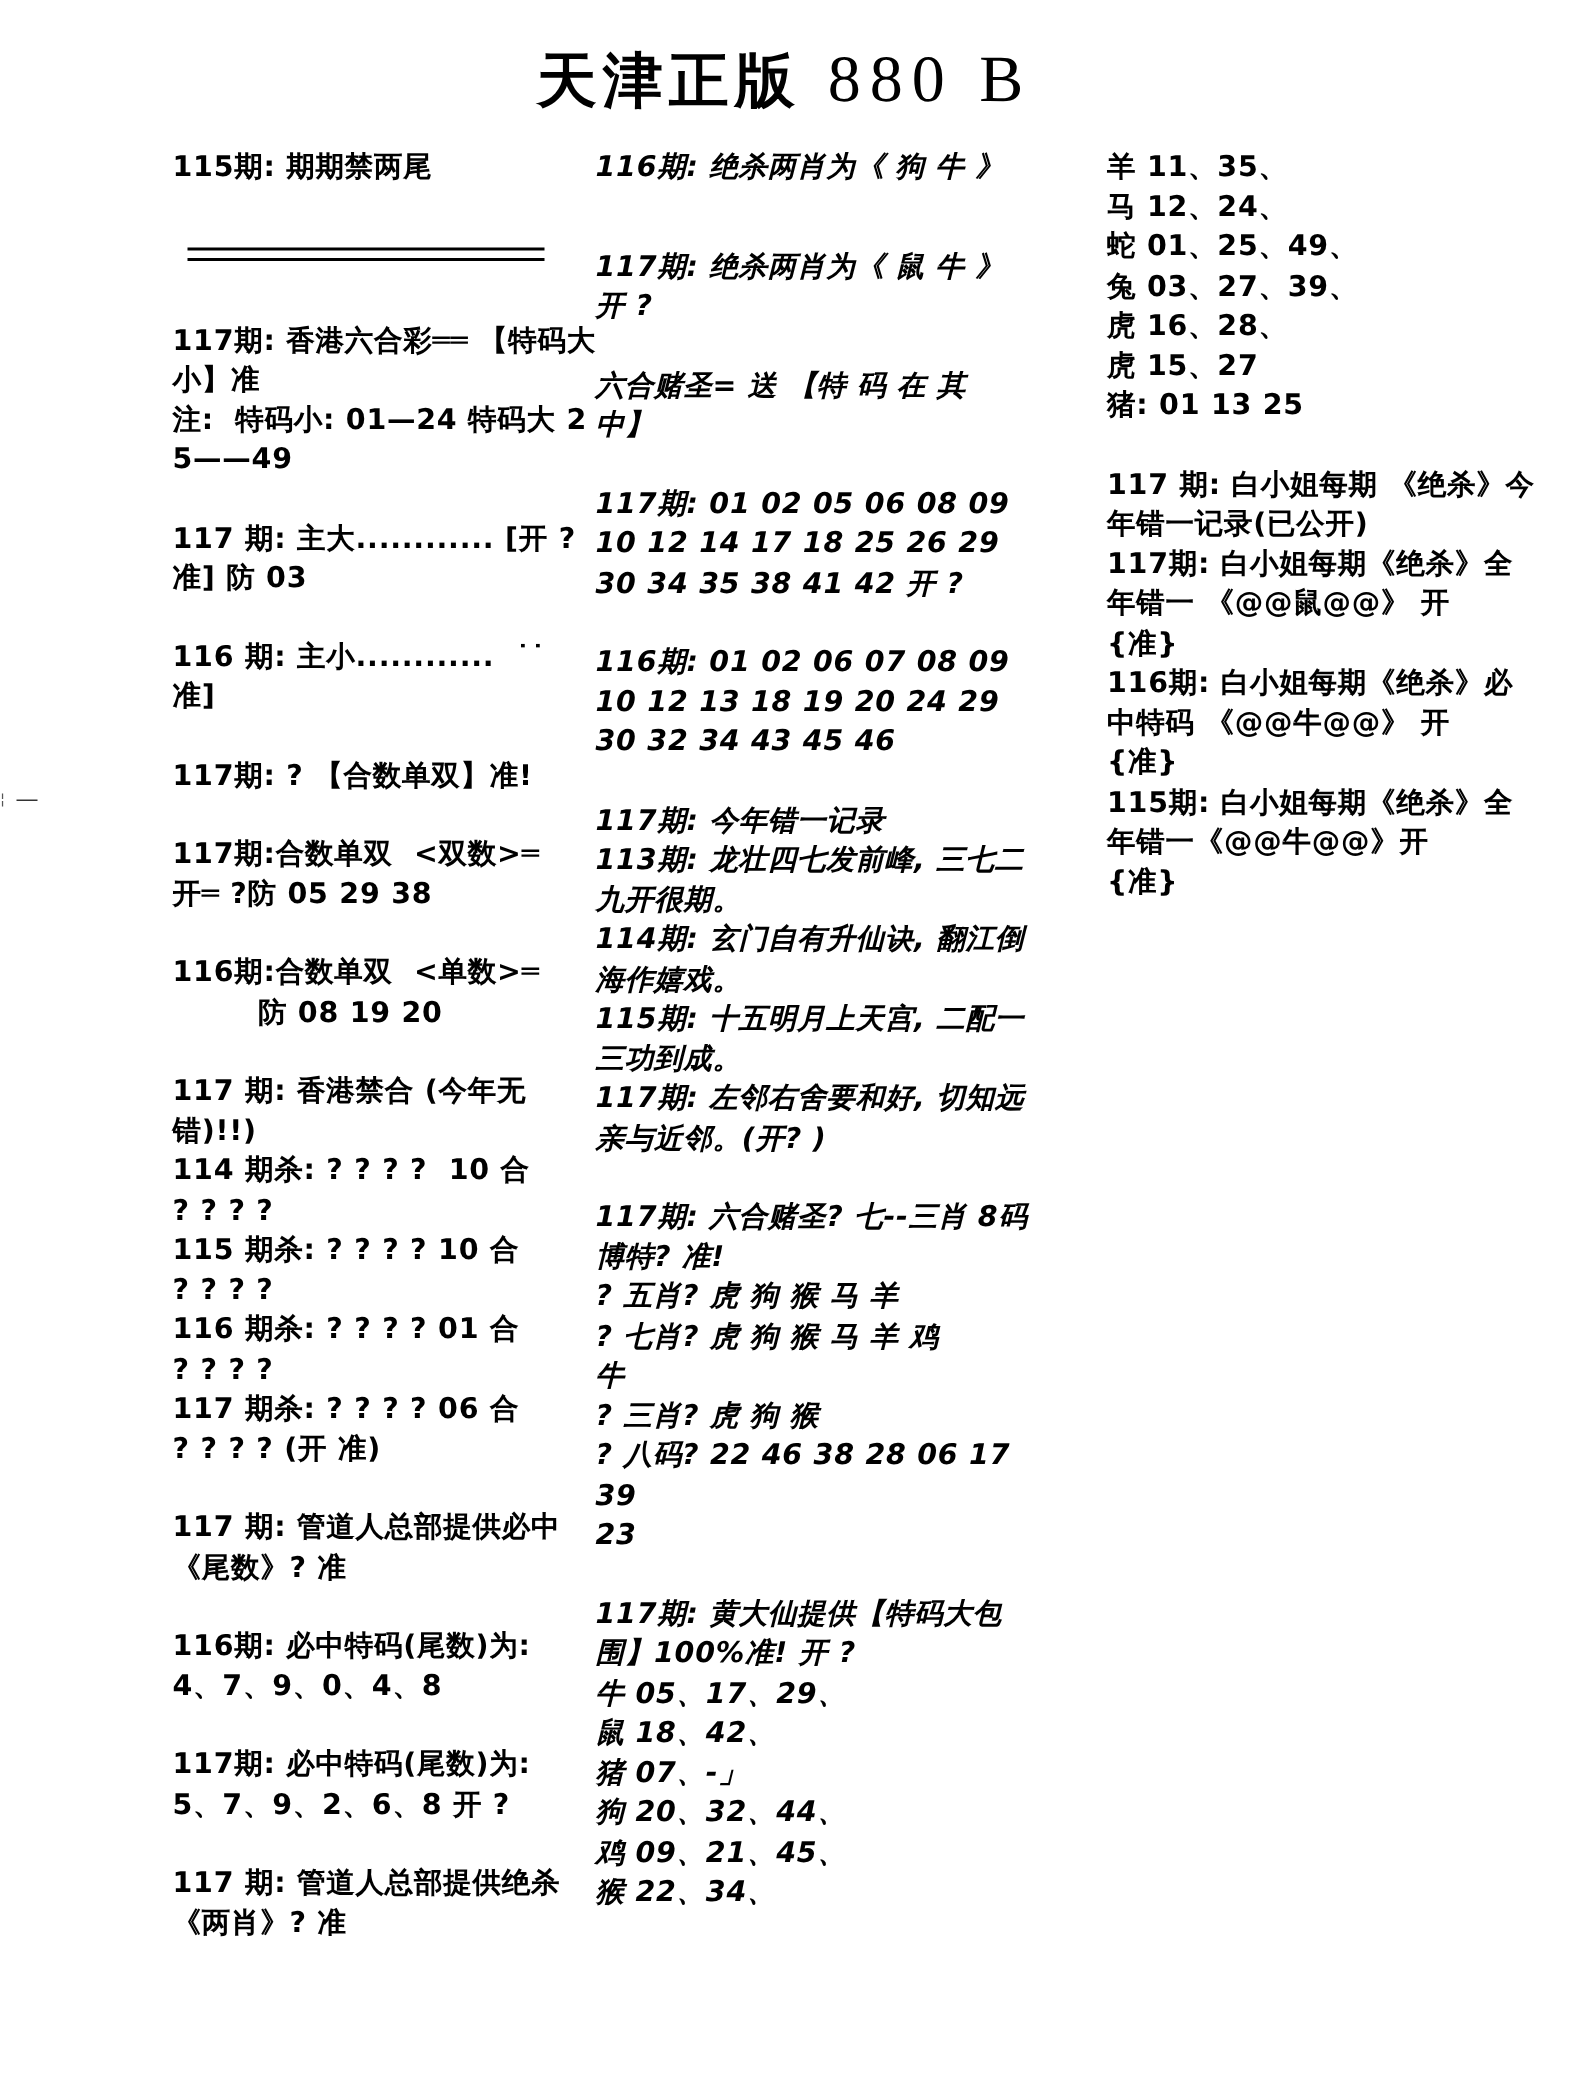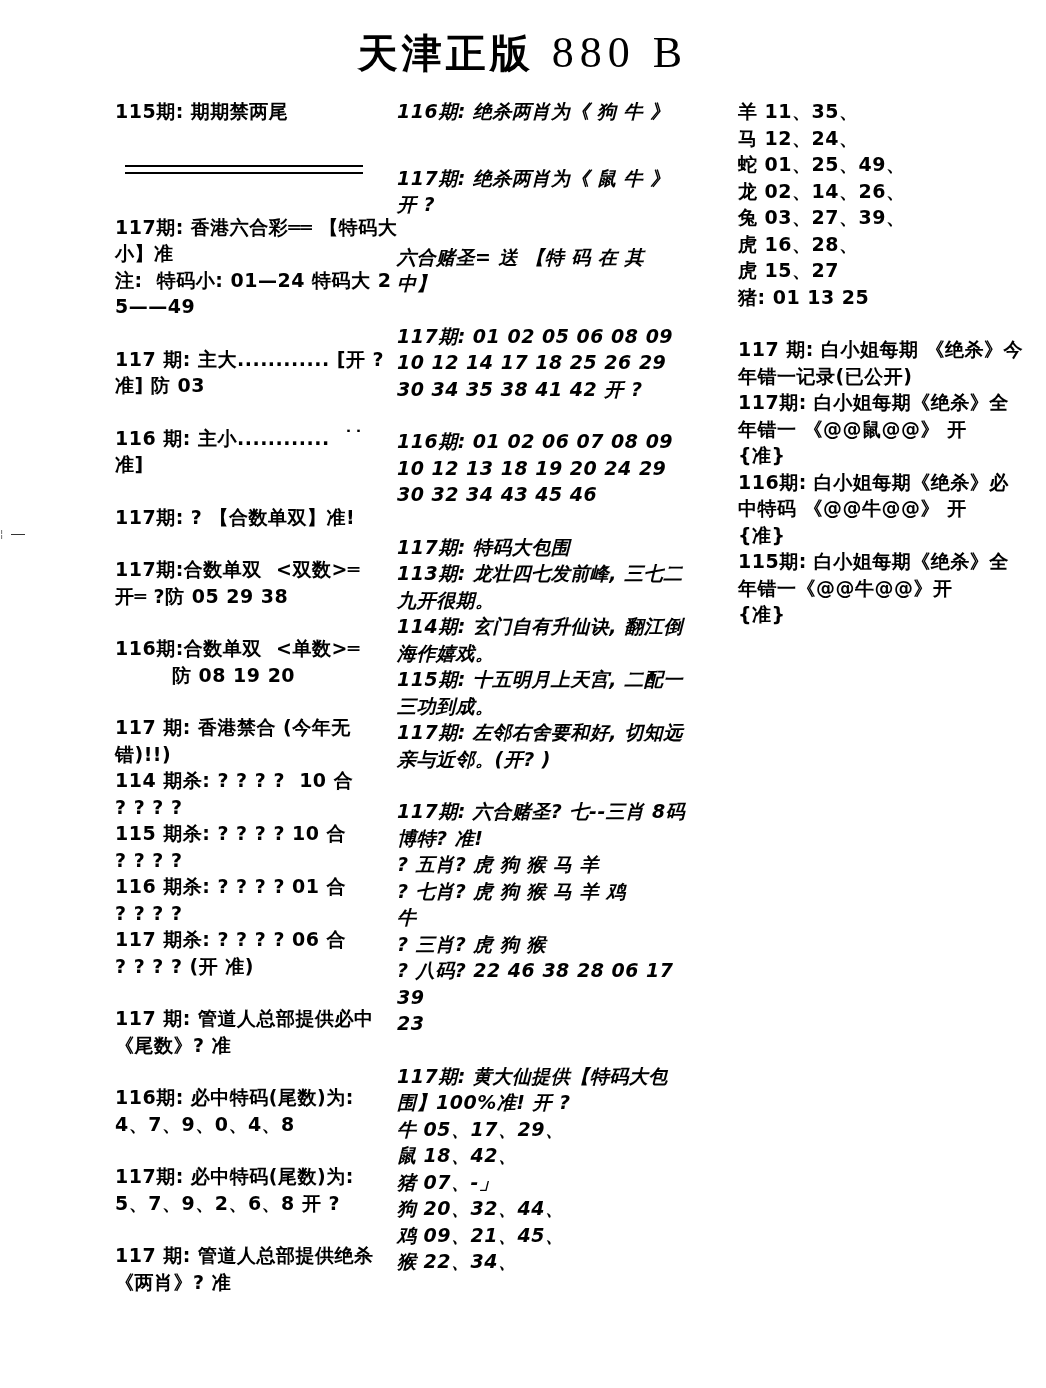--- a/index.html
+++ b/index.html
@@ -87,21 +87,21 @@
     <div class="line">117期: 绝杀两肖为《 鼠 牛 》
 开 ?</div>
     <div class="gap"></div>
     <div class="line">六合赌圣= 送 【特 码 在 其
 中】</div>
     <div class="gap"></div>
     <div class="line">117期: 01 02 05 06 08 09 10 12 14 17 18 25 26 29 30 34 35 38 41 42 开 ?</div>
     <div class="gap"></div>
     <div class="line">116期: 01 02 06 07 08 09 10 12 13 18 19 20 24 29 30 32 34 43 45 46</div>
     <div class="gap"></div>
-    <div class="line">117期: 特码大包围</div>
+    <div class="line">117期: 今年错一记录</div>
     <div class="line">113期: 龙壮四七发前峰, 三七二九开很期。</div>
     <div class="line">114期: 玄门自有升仙诀, 翻江倒海作嬉戏。</div>
     <div class="line">115期: 十五明月上天宫, 二配一三功到成。</div>
     <div class="line">117期: 左邻右舍要和好, 切知远亲与近邻。(开? )</div>
     <div class="gap"></div>
     <div class="line">117期: 六合赌圣? 七--三肖 8码博特? 准!</div>
     <div class="line">? 五肖? 虎 狗 猴 马 羊</div>
     <div class="line">? 七肖? 虎 狗 猴 马 羊 鸡
 牛</div>
     <div class="line">? 三肖? 虎 狗 猴</div>
@@ -113,21 +113,20 @@
     <div class="line">鼠 18、42、</div>
     <div class="line">猪 07、-」</div>
     <div class="line">狗 20、32、44、</div>
     <div class="line">鸡 09、21、45、</div>
     <div class="line">猴 22、34、</div>
   </div>
 <div class="col col3" id="col3">
     <div class="line">羊 11、35、</div>
     <div class="line">马 12、24、</div>
     <div class="line">蛇 01、25、49、</div>
-    <div class="line">龙 02、14、26、</div>
     <div class="line">兔 03、27、39、</div>
     <div class="line">虎 16、28、</div>
     <div class="line">虎 15、27</div>
     <div class="line">猪: 01 13 25</div>
     <div class="gap"></div>
     <div class="line">117 期: 白小姐每期 《绝杀》今年错一记录(已公开)</div>
     <div class="line">117期: 白小姐每期《绝杀》全年错一 《@@鼠@@》 开
 {准}</div>
     <div class="line">116期: 白小姐每期《绝杀》必中特码 《@@牛@@》 开
 {准}</div>

